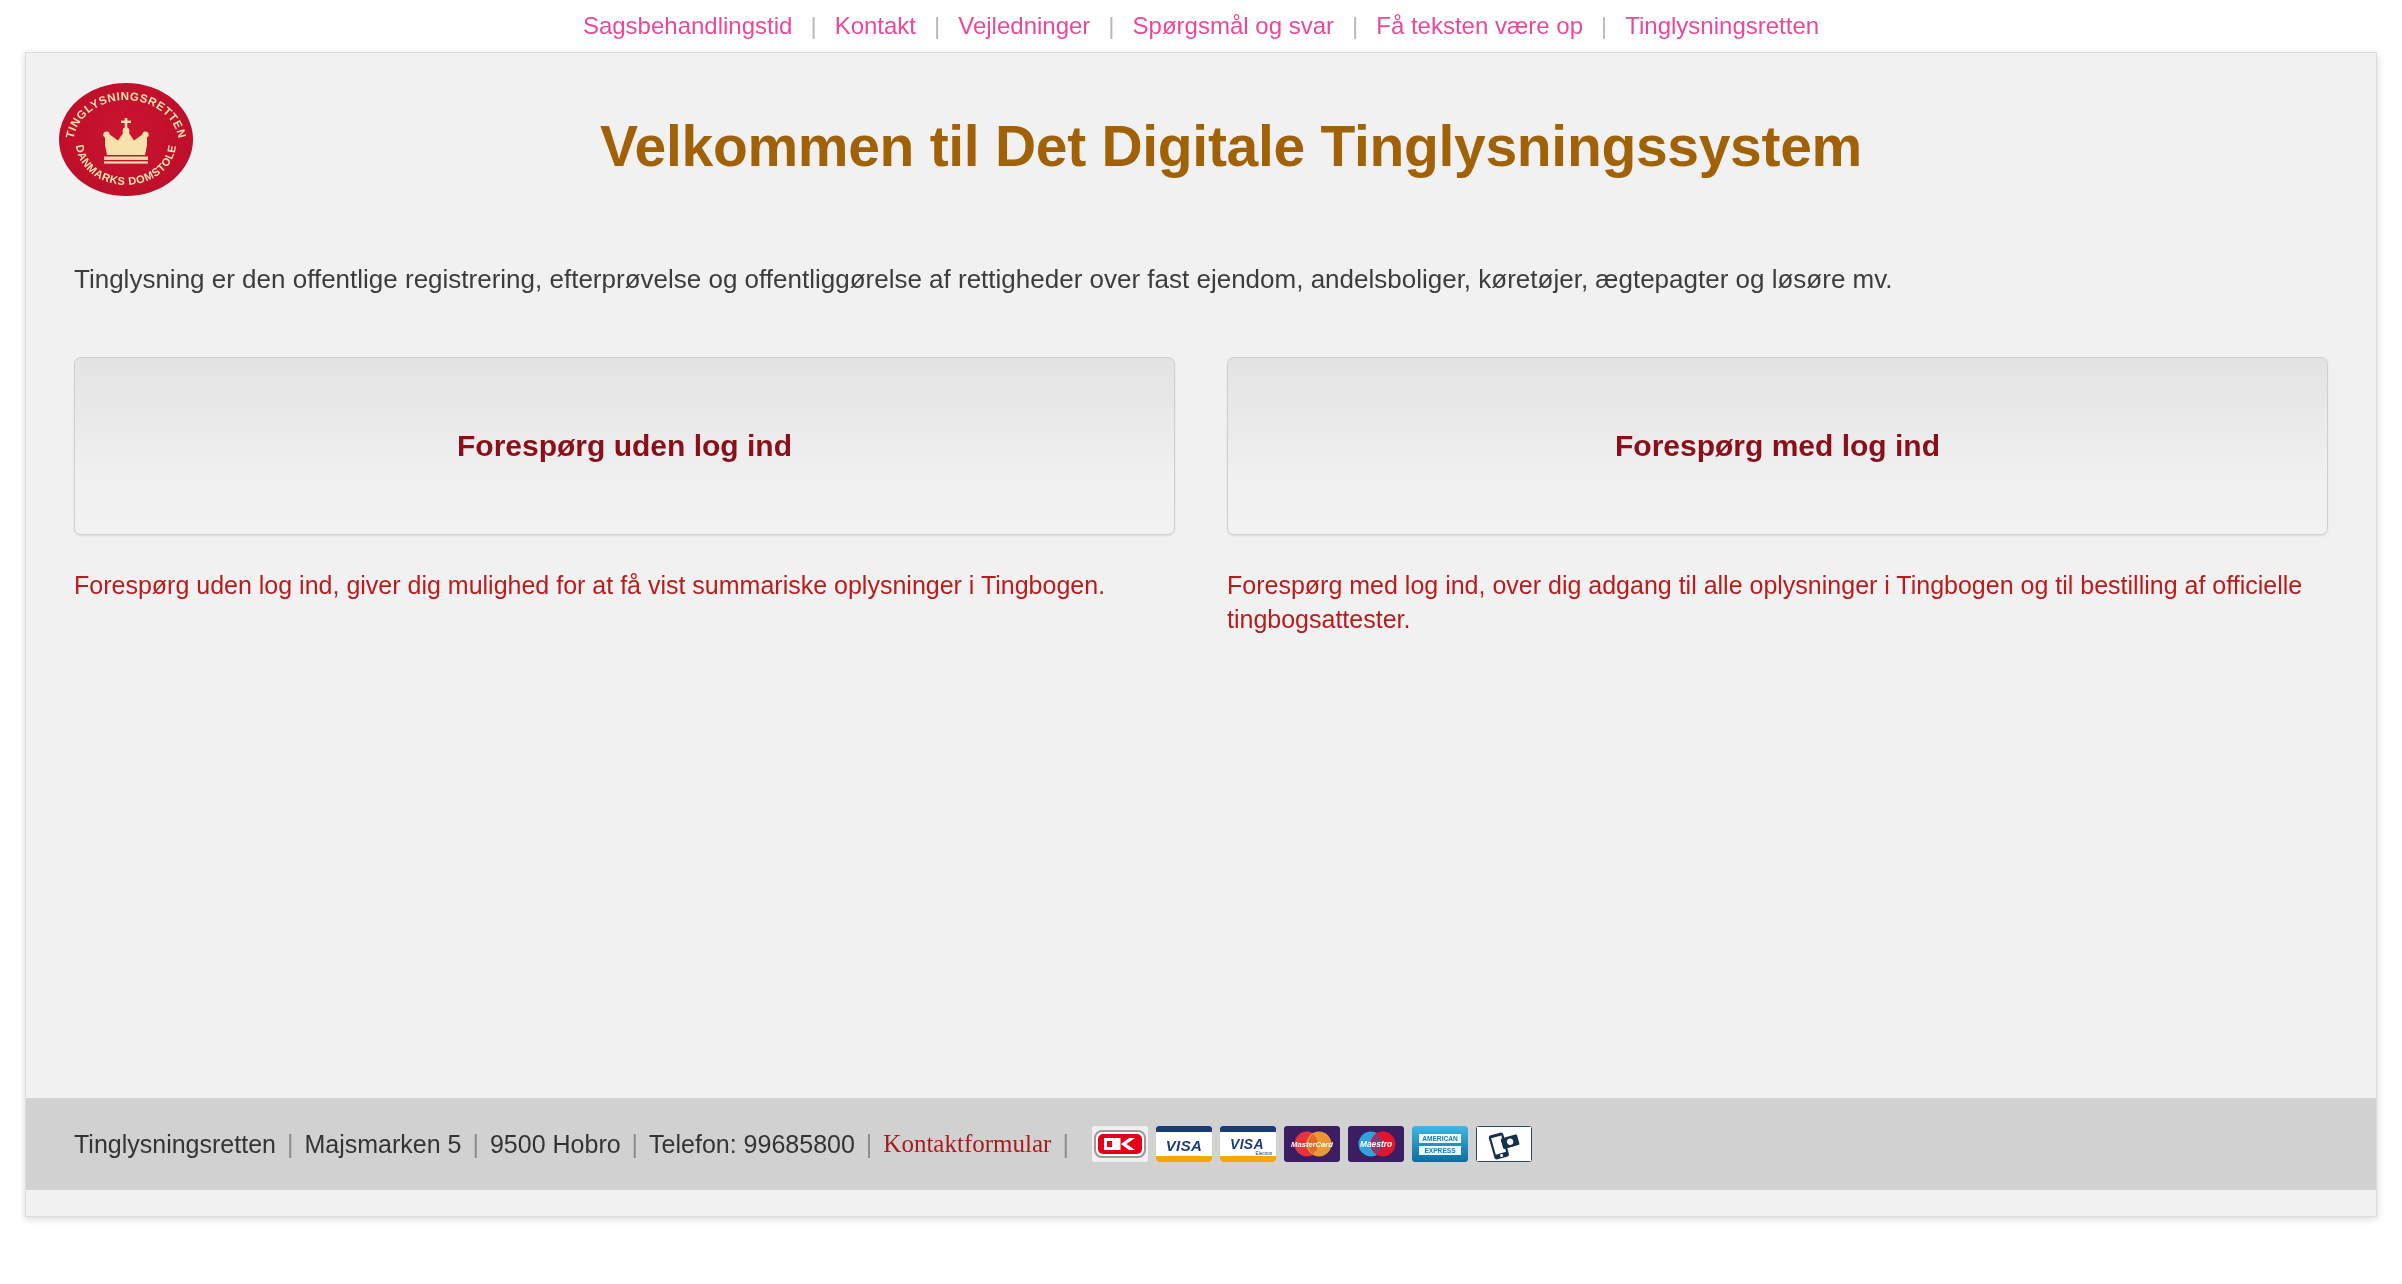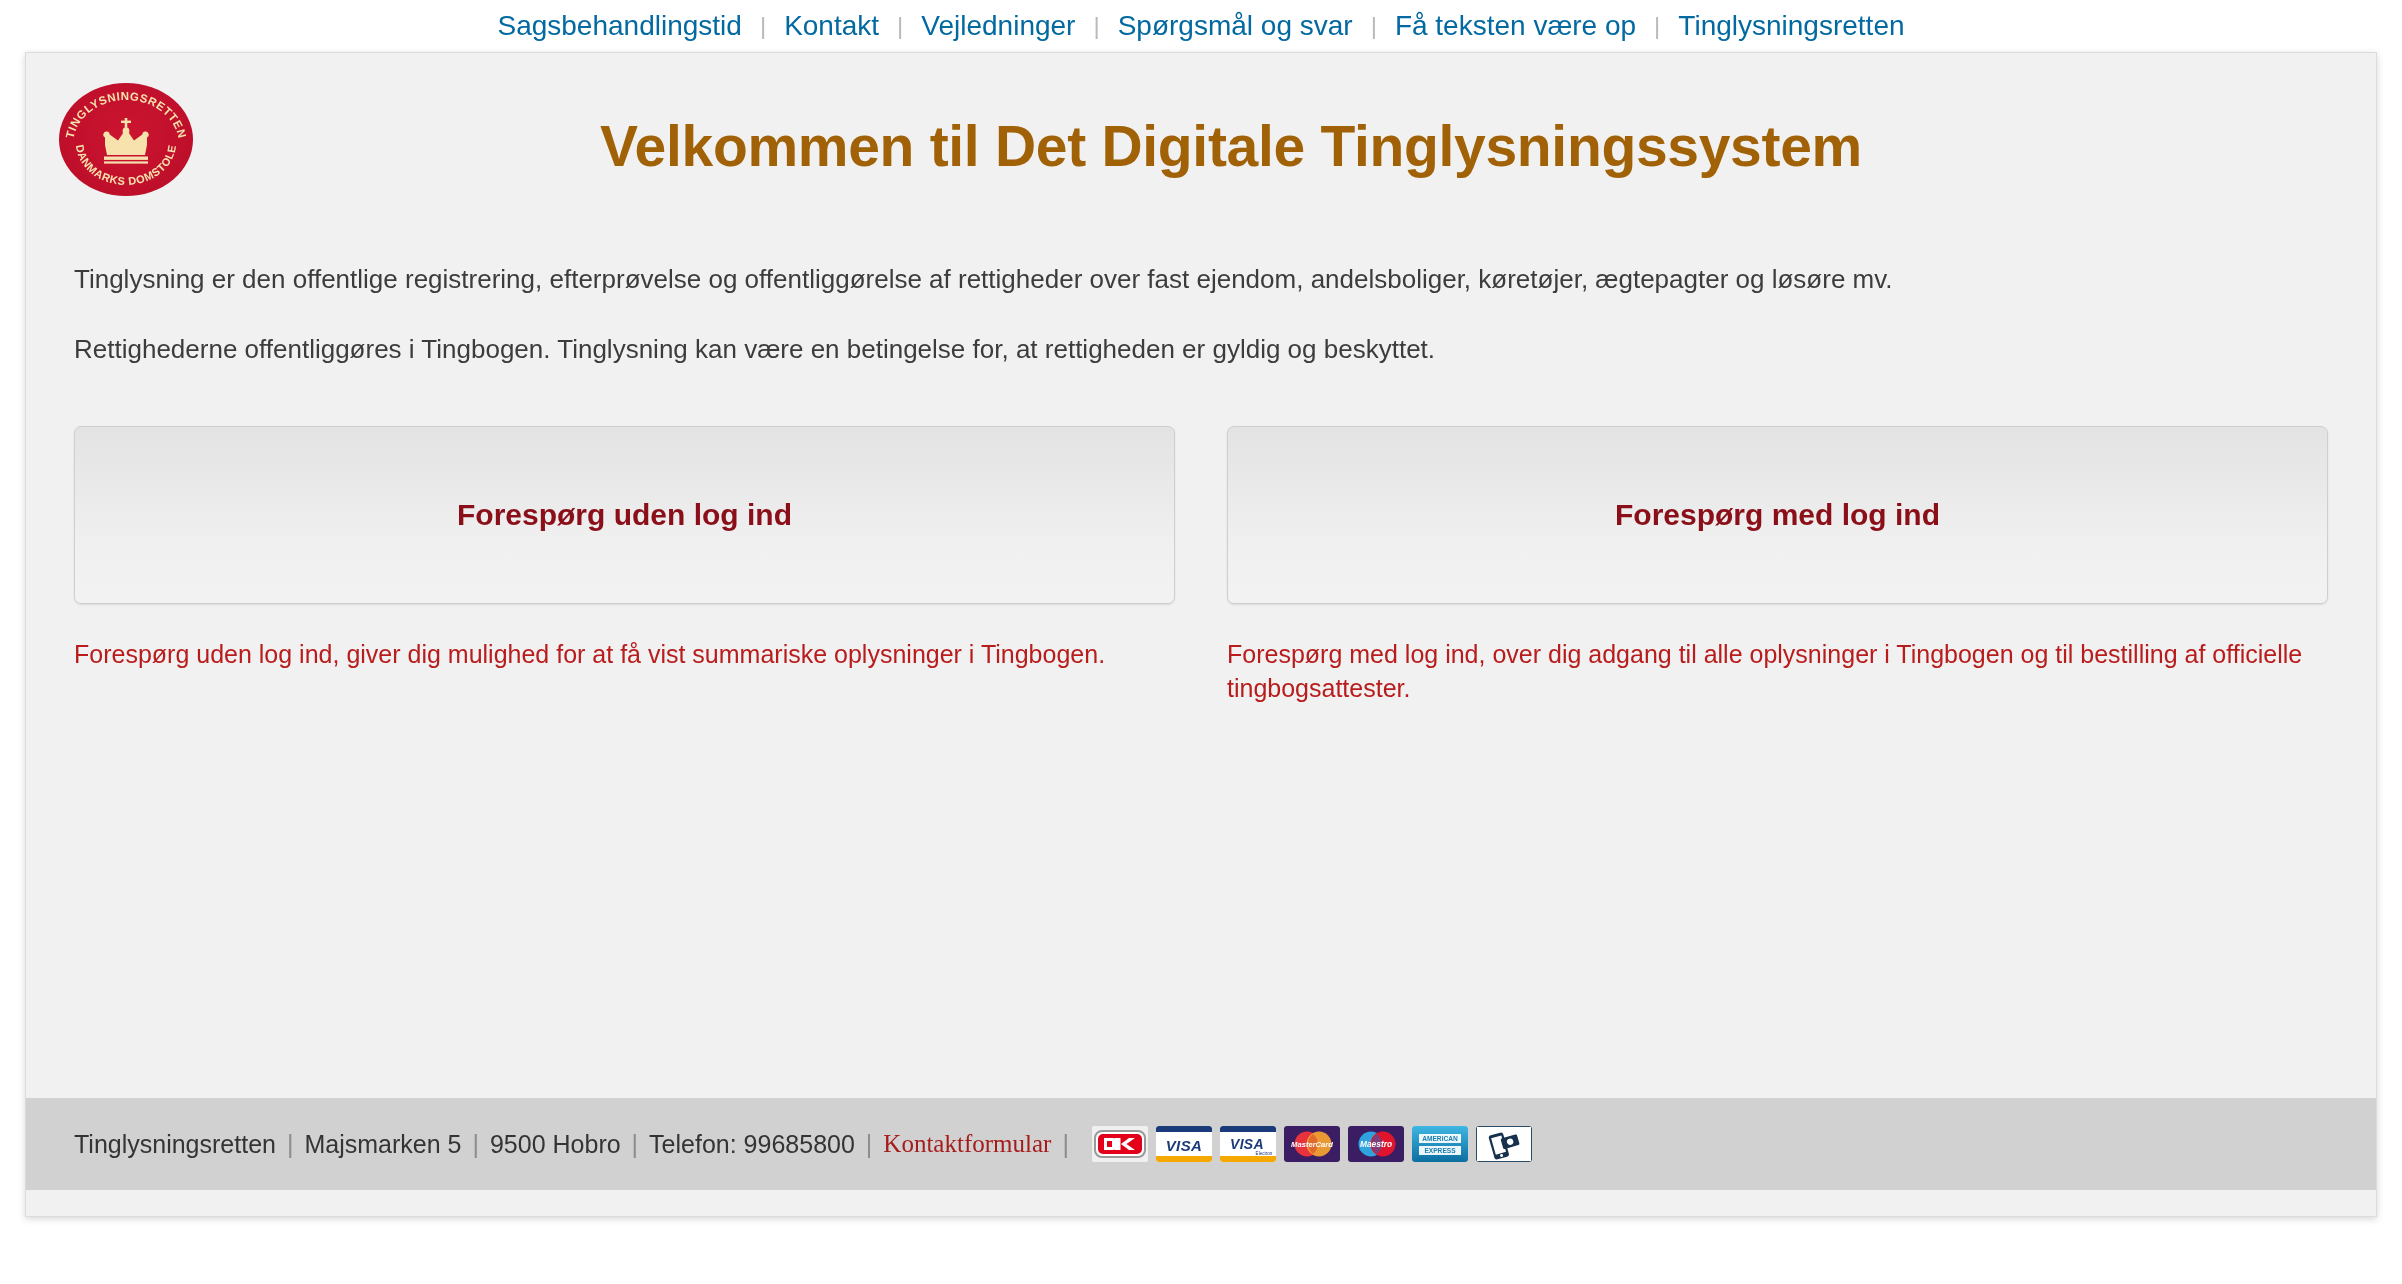--- a/index.html
+++ b/index.html
@@ -15,22 +15,22 @@
   
   .topnav {
     height: 52px;
     display: flex;
     align-items: center;
     justify-content: center;
     gap: 0;
     background: #ffffff;
   }
   .topnav-link {
-    font-size: 28px;
-    color: #0369a1;
+    font-size: 24px;
+    color: #ec4899;
     text-decoration: none;
     padding: 0 18px;
     line-height: 1;
     white-space: nowrap;
   }
   .topnav-sep {
     color: #b9b9b9;
     font-size: 24px;
     line-height: 1;
     user-select: none;
@@ -220,21 +220,20 @@
           </svg>
         </div>
       </div>
       <div class="title-wrap">
         <h1 class="site-title">Velkommen til Det Digitale Tinglysningssystem</h1>
       </div>
     </div>
 
     <div class="intro">
       <p>Tinglysning er den offentlige registrering, efterprøvelse og offentliggørelse af rettigheder over fast ejendom, andelsboliger, køretøjer, ægtepagter og løsøre mv.</p>
-      <p>Rettighederne offentliggøres i Tingbogen. Tinglysning kan være en betingelse for, at rettigheden er gyldig og beskyttet.</p>
     </div>
 
     <div class="cards">
 
       <div class="card-col">
         <div class="card-tile">
           <span class="card-tile-label">Forespørg uden log ind</span>
         </div>
         <p class="card-desc">Forespørg uden log ind, giver dig mulighed for at få vist summariske oplysninger i Tingbogen.</p>
       </div>

